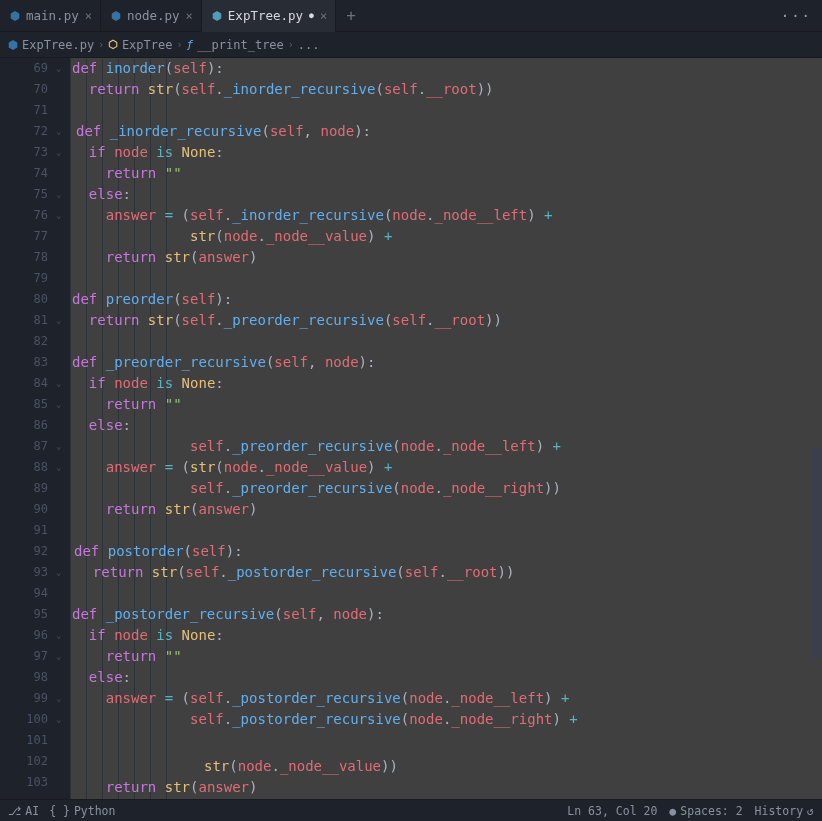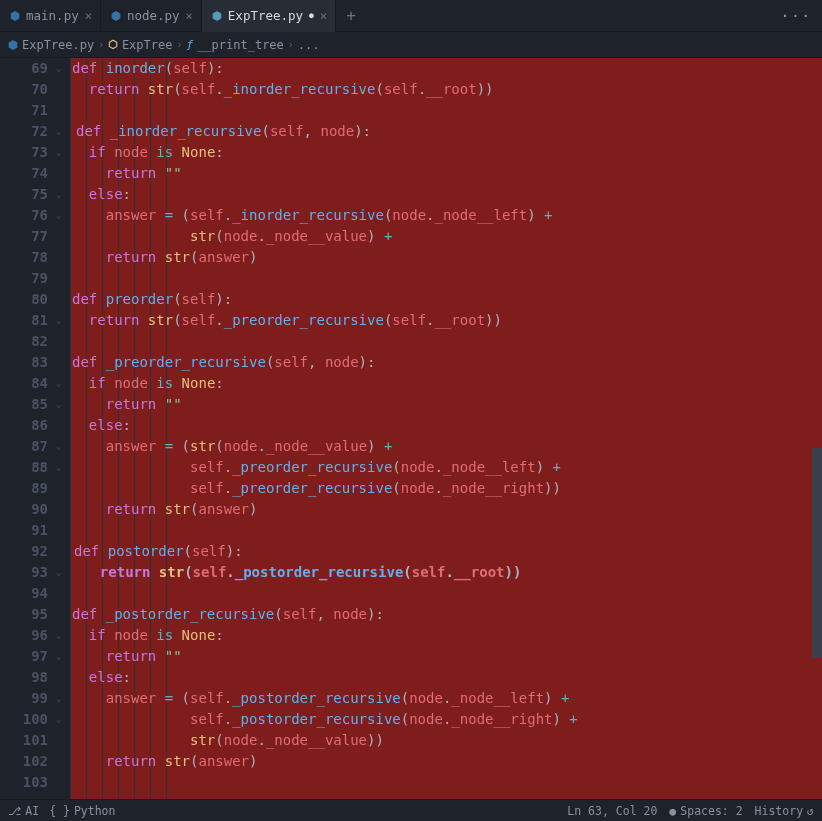--- a/index.html
+++ b/index.html
@@ -67,33 +67,33 @@
 }
 .foldmark {
   color:#4b5263;
   font-size:9px;
   text-align:left;
   height:21px; line-height:21px;
 }
 .code {
   flex:1;
   position:relative;
-  background:#7f1d1d;
+  background:#404040;
 }
 .guide {
   position:absolute; top:0; bottom:0; width:1px;
   background:#2c313a;
 }
 .codeline {
   height:21px; line-height:21px;
   white-space:pre;
   font-size:14px;
   position:relative;
 }
-.lno { height:21px; line-height:21px; font-size:14px;font-weight:bold; }
+.lno { height:21px; line-height:21px; font-size:12px; }
 .kw { color:#c678dd; }
 .fn { color:#61afef; }
 .va { color:#e06c75; }
 .op { color:#56b6c2; }
 .bi { color:#e5c07b; }
 .st { color:#98c379; }
 .pn { color:#abb2bf; }
 .statusbar {
   position:absolute; bottom:0; left:0; right:0;
   height:22px;
@@ -264,35 +264,35 @@
       <div class="codeline" style="padding-left: 2px;"><span class="pn">              </span><span class="bi">str</span><span class="pn">(</span><span class="va">node</span><span class="pn">.</span><span class="va">_node__value</span><span class="pn">) </span><span class="op">+</span></div>
       <div class="codeline" style="padding-left: 2px;"><span class="kw">    return </span><span class="bi">str</span><span class="pn">(</span><span class="va">answer</span><span class="pn">)</span></div>
       <div class="codeline" style="padding-left: 2px;"></div>
       <div class="codeline" style="padding-left: 2px;"><span class="kw">def </span><span class="fn">preorder</span><span class="pn">(</span><span class="va">self</span><span class="pn">):</span></div>
       <div class="codeline" style="padding-left: 2px;"><span class="kw">  return </span><span class="bi">str</span><span class="pn">(</span><span class="va">self</span><span class="pn">.</span><span class="fn">_preorder_recursive</span><span class="pn">(</span><span class="va">self</span><span class="pn">.</span><span class="va">__root</span><span class="pn">))</span></div>
       <div class="codeline" style="padding-left: 2px;"></div>
       <div class="codeline" style="padding-left: 2px;"><span class="kw">def </span><span class="fn">_preorder_recursive</span><span class="pn">(</span><span class="va">self</span><span class="pn">, </span><span class="va">node</span><span class="pn">):</span></div>
       <div class="codeline" style="padding-left: 2px;"><span class="kw">  if </span><span class="va">node</span><span class="pn"> </span><span class="op">is</span><span class="pn"> </span><span class="bi">None</span><span class="pn">:</span></div>
       <div class="codeline" style="padding-left: 2px;"><span class="kw">    return </span><span class="st">""</span></div>
       <div class="codeline" style="padding-left: 2px;"><span class="kw">  else</span><span class="pn">:</span></div>
+      <div class="codeline" style="padding-left: 2px;"><span class="pn">              </span><span class="va">self</span><span class="pn">.</span><span class="fn">_preorder_recursive</span><span class="pn">(</span><span class="va">node</span><span class="pn">.</span><span class="va">_node__left</span><span class="pn">) </span><span class="op">+</span></div>
       <div class="codeline" style="padding-left: 2px;"><span class="pn">    </span><span class="va">answer</span><span class="pn"> </span><span class="op">=</span><span class="pn"> (</span><span class="bi">str</span><span class="pn">(</span><span class="va">node</span><span class="pn">.</span><span class="va">_node__value</span><span class="pn">) </span><span class="op">+</span></div>
-      <div class="codeline" style="padding-left: 2px;"><span class="pn">              </span><span class="va">self</span><span class="pn">.</span><span class="fn">_preorder_recursive</span><span class="pn">(</span><span class="va">node</span><span class="pn">.</span><span class="va">_node__left</span><span class="pn">) </span><span class="op">+</span></div>
       <div class="codeline" style="padding-left: 2px;"><span class="pn">              </span><span class="va">self</span><span class="pn">.</span><span class="fn">_preorder_recursive</span><span class="pn">(</span><span class="va">node</span><span class="pn">.</span><span class="va">_node__right</span><span class="pn">))</span></div>
       <div class="codeline" style="padding-left: 2px;"><span class="kw">    return </span><span class="bi">str</span><span class="pn">(</span><span class="va">answer</span><span class="pn">)</span></div>
       <div class="codeline" style="padding-left: 2px;"></div>
       <div class="codeline" style="padding-left: 4px;"><span class="kw">def </span><span class="fn">postorder</span><span class="pn">(</span><span class="va">self</span><span class="pn">):</span></div>
-      <div class="codeline" style="padding-left: 13px; font-weight: bold;"><span class="kw">  return </span><span class="bi">str</span><span class="pn">(</span><span class="va">self</span><span class="pn">.</span><span class="fn">_postorder_recursive</span><span class="pn">(</span><span class="va">self</span><span class="pn">.</span><span class="va">__root</span><span class="pn">))</span></div>
+      <div class="codeline" style="padding-left: 6px;"><span class="kw">  return </span><span class="bi">str</span><span class="pn">(</span><span class="va">self</span><span class="pn">.</span><span class="fn">_postorder_recursive</span><span class="pn">(</span><span class="va">self</span><span class="pn">.</span><span class="va">__root</span><span class="pn">))</span></div>
       <div class="codeline" style="padding-left: 2px;"></div>
       <div class="codeline" style="padding-left: 2px;"><span class="kw">def </span><span class="fn">_postorder_recursive</span><span class="pn">(</span><span class="va">self</span><span class="pn">, </span><span class="va">node</span><span class="pn">):</span></div>
       <div class="codeline" style="padding-left: 2px;"><span class="kw">  if </span><span class="va">node</span><span class="pn"> </span><span class="op">is</span><span class="pn"> </span><span class="bi">None</span><span class="pn">:</span></div>
       <div class="codeline" style="padding-left: 2px;"><span class="kw">    return </span><span class="st">""</span></div>
       <div class="codeline" style="padding-left: 2px;"><span class="kw">  else</span><span class="pn">:</span></div>
       <div class="codeline" style="padding-left: 2px;"><span class="pn">    </span><span class="va">answer</span><span class="pn"> </span><span class="op">=</span><span class="pn"> (</span><span class="va">self</span><span class="pn">.</span><span class="fn">_postorder_recursive</span><span class="pn">(</span><span class="va">node</span><span class="pn">.</span><span class="va">_node__left</span><span class="pn">) </span><span class="op">+</span></div>
       <div class="codeline" style="padding-left: 2px;"><span class="pn">              </span><span class="va">self</span><span class="pn">.</span><span class="fn">_postorder_recursive</span><span class="pn">(</span><span class="va">node</span><span class="pn">.</span><span class="va">_node__right</span><span class="pn">) </span><span class="op">+</span></div>
-      <div class="codeline" style="padding-left: 2px;"><span class="pn">              </span><span class="bi">str</span><span class="pn">(</span><span class="va">node</span><span class="pn">.</span><span class="va">_node__value</span><span class="pn">))</span></div>
+      <div class="codeline" style="padding-left: 16px; margin-top: 26px;"><span class="pn">              </span><span class="bi">str</span><span class="pn">(</span><span class="va">node</span><span class="pn">.</span><span class="va">_node__value</span><span class="pn">))</span></div>
       <div class="codeline" style="padding-left: 2px;"><span class="kw">    return </span><span class="bi">str</span><span class="pn">(</span><span class="va">answer</span><span class="pn">)</span></div>
     </div>
   <div class="scrollthumb"></div>
 </div>
 
 <div class="statusbar">
   <div class="sb-left">
     <div class="sb-item">
       <span>⎇</span>
       <span>AI</span>

